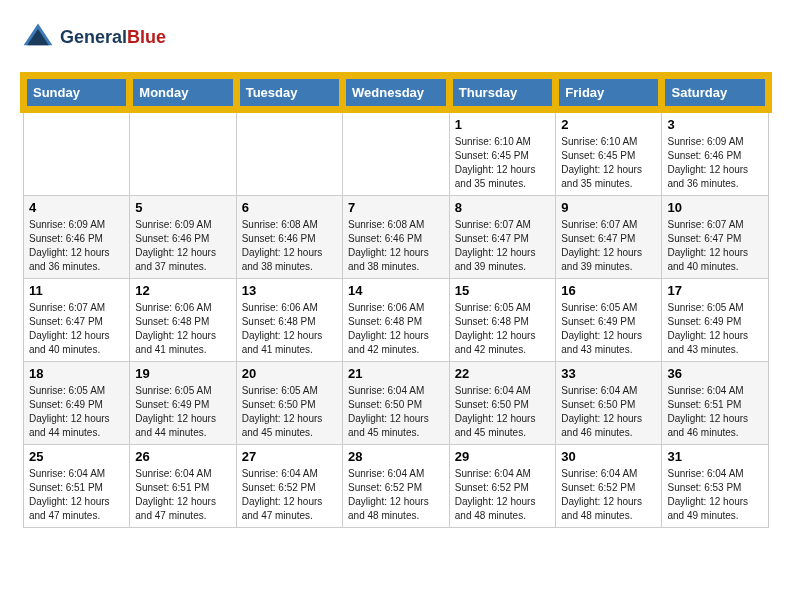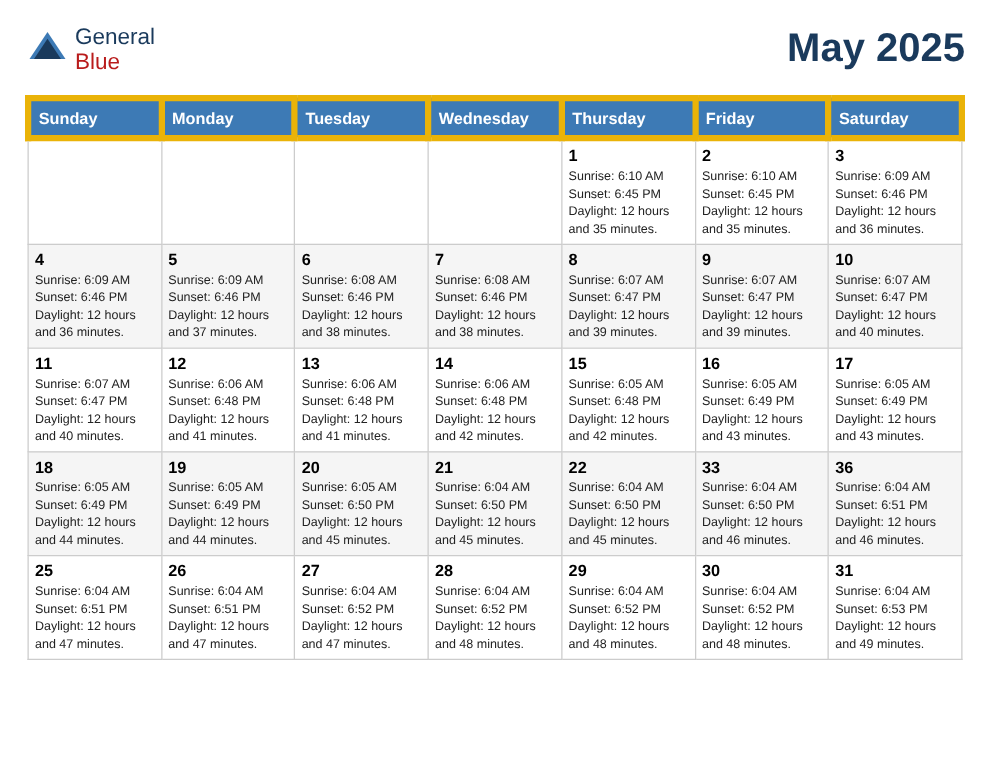--- a/index.html
+++ b/index.html
@@ -16,23 +16,22 @@
       align-items: flex-start;
       margin-bottom: 16px;
     }
     .logo {
       display: flex;
       align-items: center;
       gap: 4px;
     }
     .logo-text {
       display: flex;
-      flex-direction: column;
       font-size: 18px;
-      font-weight: normal;
+      font-weight: bold;
       color: #1a3a5c;
       line-height: 1.1;
     }
     .logo-text span:first-child { color: #1a3a5c; }
     .logo-icon {
       width: 36px;
       height: 36px;
     }
     .title-area {
       text-align: right;
@@ -52,21 +51,21 @@
       border-collapse: collapse;
       font-size: 11px;
     }
     thead tr th {
       background-color: #3d7ab5;
       color: #fff;
       padding: 6px 6px;
       text-align: left;
       font-size: 13px;
       font-weight: bold;
-      border: 5px solid #eab308;
+      border: 7px solid #eab308;
     }
     tbody tr td {
       border: 1px solid #ccc;
       padding: 4px 5px;
       vertical-align: top;
       width: 107px;
       min-height: 80px;
       background: #fff;
     }
     tbody tr:nth-child(even) td {
@@ -95,21 +94,20 @@
     <svg class="logo-icon" viewBox="0 0 40 40">
       <polygon points="20,4 36,28 4,28" fill="#3d7ab5"></polygon>
       <polygon points="20,10 32,28 8,28" fill="#1a3a5c"></polygon>
     </svg>
     <div class="logo-text">
       <span>General</span>
       <span style="color:#b91c1c;">Blue</span>
     </div>
   </div>
   <div class="title-area">
-    <div class="month-year">May 2025</div>
   </div>
 </div>
 
 <table>
   <thead>
     <tr>
     <th>Sunday</th>
         <th>Monday</th>
         <th>Tuesday</th>
         <th>Wednesday</th>

